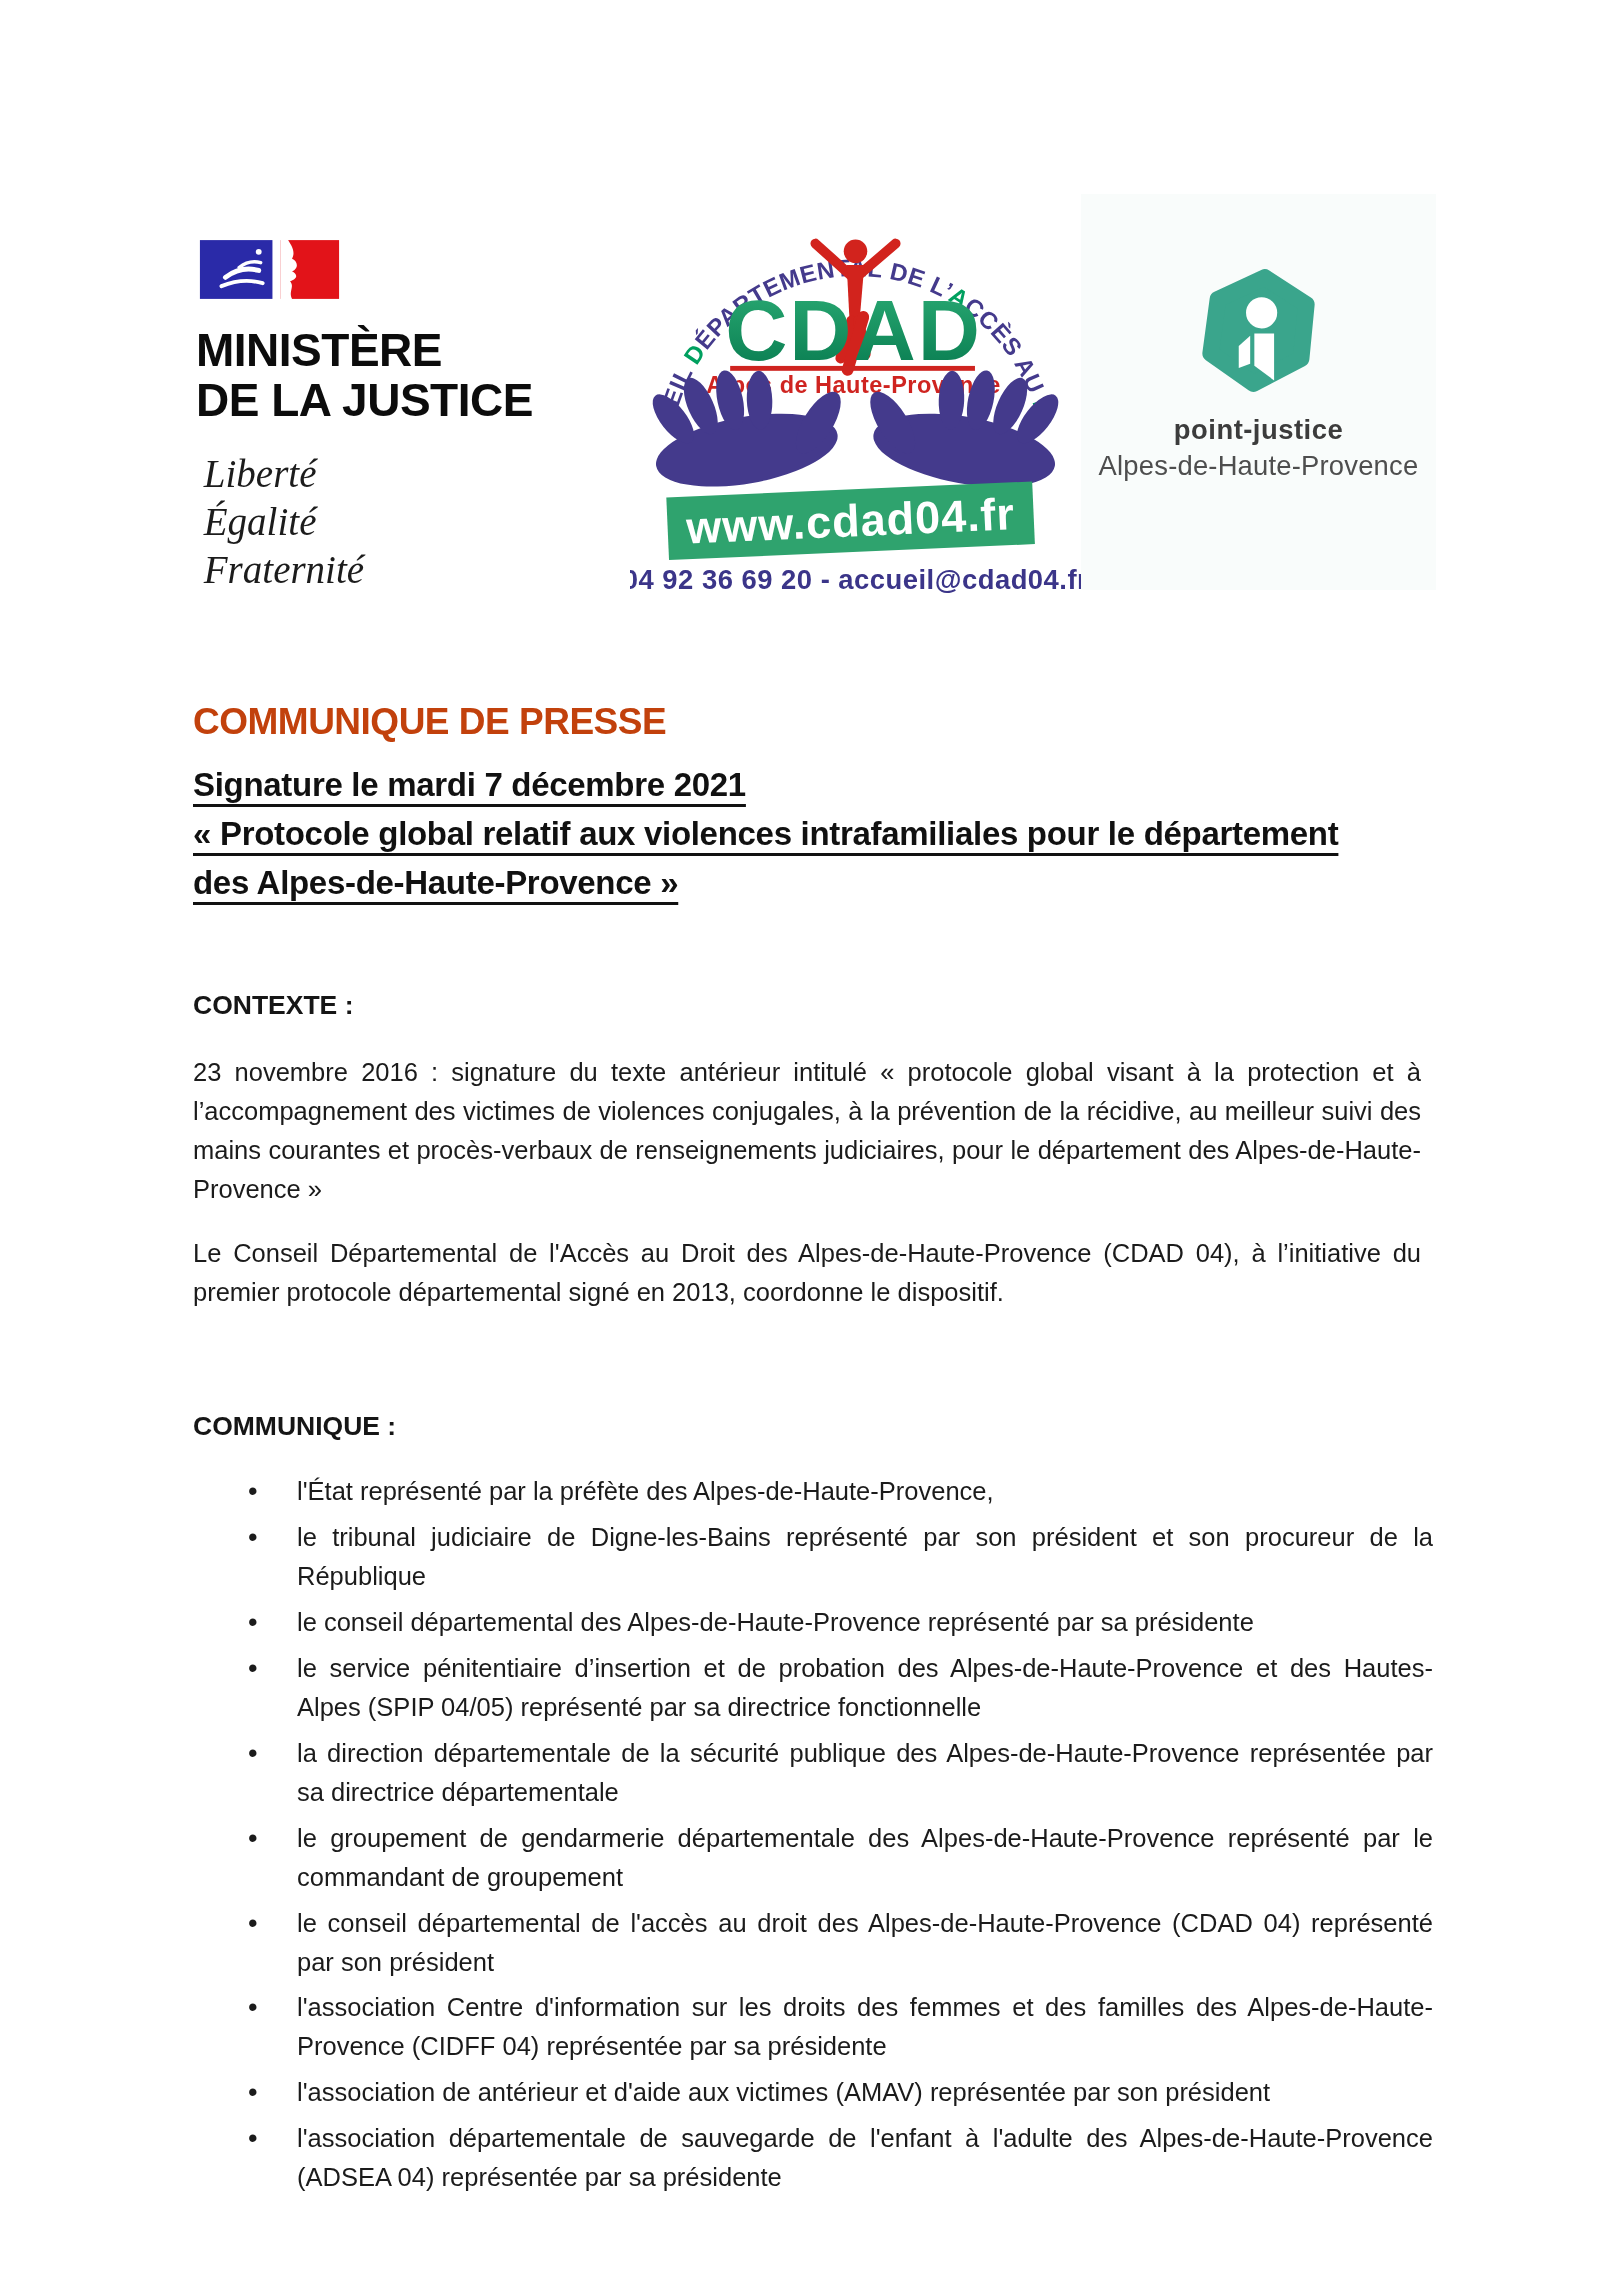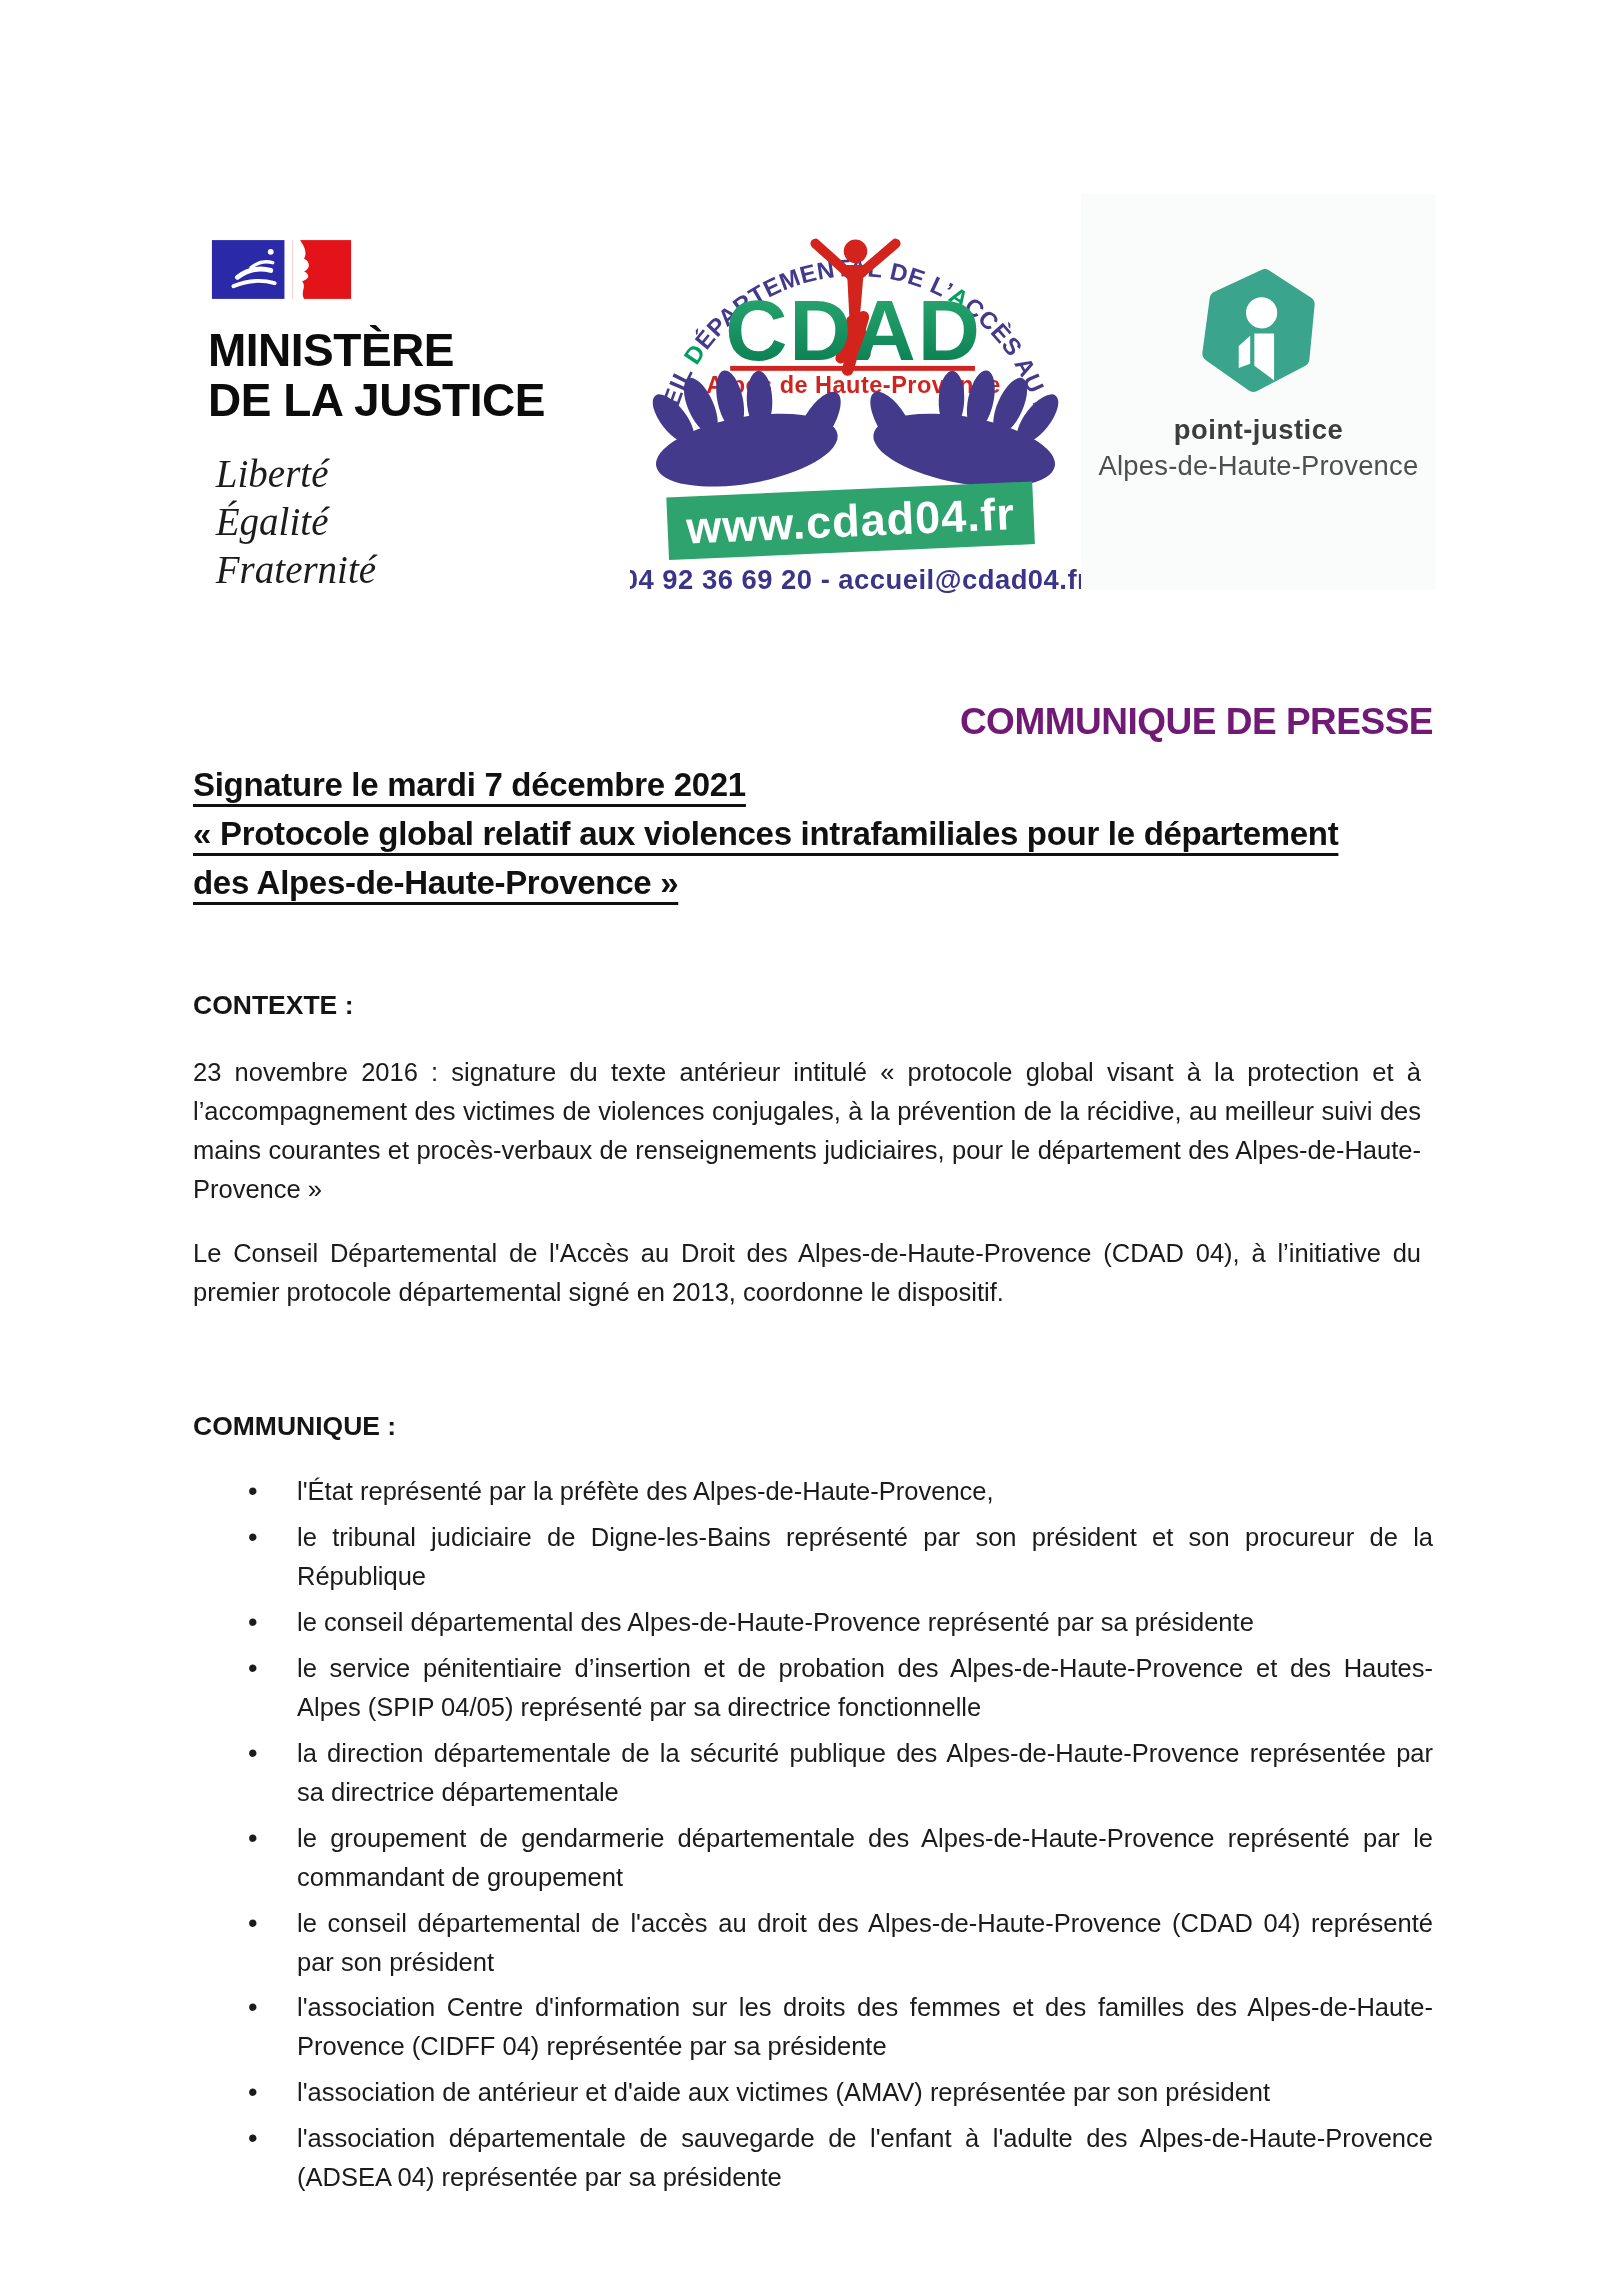--- a/index.html
+++ b/index.html
@@ -3,40 +3,40 @@
 <meta charset="utf-8">
 <style>
   html,body { margin:0; padding:0; background:#888; }
   .page {
     position:relative; width:1621px; height:2293px; margin:0 auto;
     background:#ffffff; overflow:hidden;
     font-family:"Liberation Sans", sans-serif; color:#1a1a1a;
   }
 
   
-  .ministry { position:absolute; left:208px; top:238px; width:421px; }
+  .ministry { position:absolute; left:196px; top:238px; width:421px; }
   .ministry-title { margin-top:19.6px; font-weight:bold; font-size:46px; line-height:50px; color:#0c0c0c; letter-spacing:-0.5px; }
   .ministry-motto { margin-top:25.5px; padding-left:7.8px; font-family:Liberation Serif, serif; font-style:italic; font-size:39px; line-height:48px; color:#1c1c1c; }
 
   .cdad-logo { position:absolute; left:630px; top:174px; width:451px; height:423px; }
   .arc-text { font-weight:bold; font-size:24.5px; letter-spacing:0.5px; fill:#443a8c; }
   .arc-green { fill:#00a05f; }
   .cdad-word { font-weight:bold; font-size:88px; letter-spacing:2px; }
   .cdad-sub { font-weight:bold; font-size:24px; fill:#cf2420; letter-spacing:0.5px; }
   .banner-text { font-weight:bold; font-size:46px; fill:#ffffff; letter-spacing:1px; }
   .cdad-contact { font-weight:bold; font-size:28px; fill:#3b3589; letter-spacing:0.5px; }
 
   .pj { position:absolute; left:1081px; top:194px; width:355px; height:396px; background:#f9fcfb; text-align:center; }
   .pj-hex { margin-top:71px; }
   .pj-name { margin-top:13.7px; font-weight:bold; font-size:27.4px; color:#3c3c3c; letter-spacing:0.5px; }
   .pj-region { margin-top:3.9px; font-size:27.4px; color:#4e4e4e; letter-spacing:0.2px; }
 
   
   .content { position:absolute; left:193px; top:699px; width:1240px; }
-  .kicker { margin:0 0 15.7px 0; font-size:37px; font-weight:bold; line-height:45px; color:#701a75; letter-spacing:-0.5px;text-align:right; }
+  .kicker { margin:0 0 15.7px 0; font-size:37px; font-weight:bold; line-height:45px; color:#c2410c; letter-spacing:-0.5px; }
   .headline { margin:0; font-size:33px; font-weight:bold; line-height:49px; color:#111; letter-spacing:-0.3px; }
   .headline .u, .headline.u {
     text-decoration:underline; text-decoration-thickness:2.9px; text-underline-offset:7.8px;
   }
   .headline .line { display:block; }
   .section-h { margin:82px 0 0 0; font-size:26.5px; font-weight:bold; line-height:33px; color:#161616; }
   .body-p { margin:31px 12px 0 0; font-size:25.5px; line-height:39px; text-align:justify; color:#1b1b1b; }
   .body-p + .body-p { margin-top:25.5px; }
   .sig-list { margin:29px 0 0 0; padding:0; list-style:none; }
   .sig-list li {

